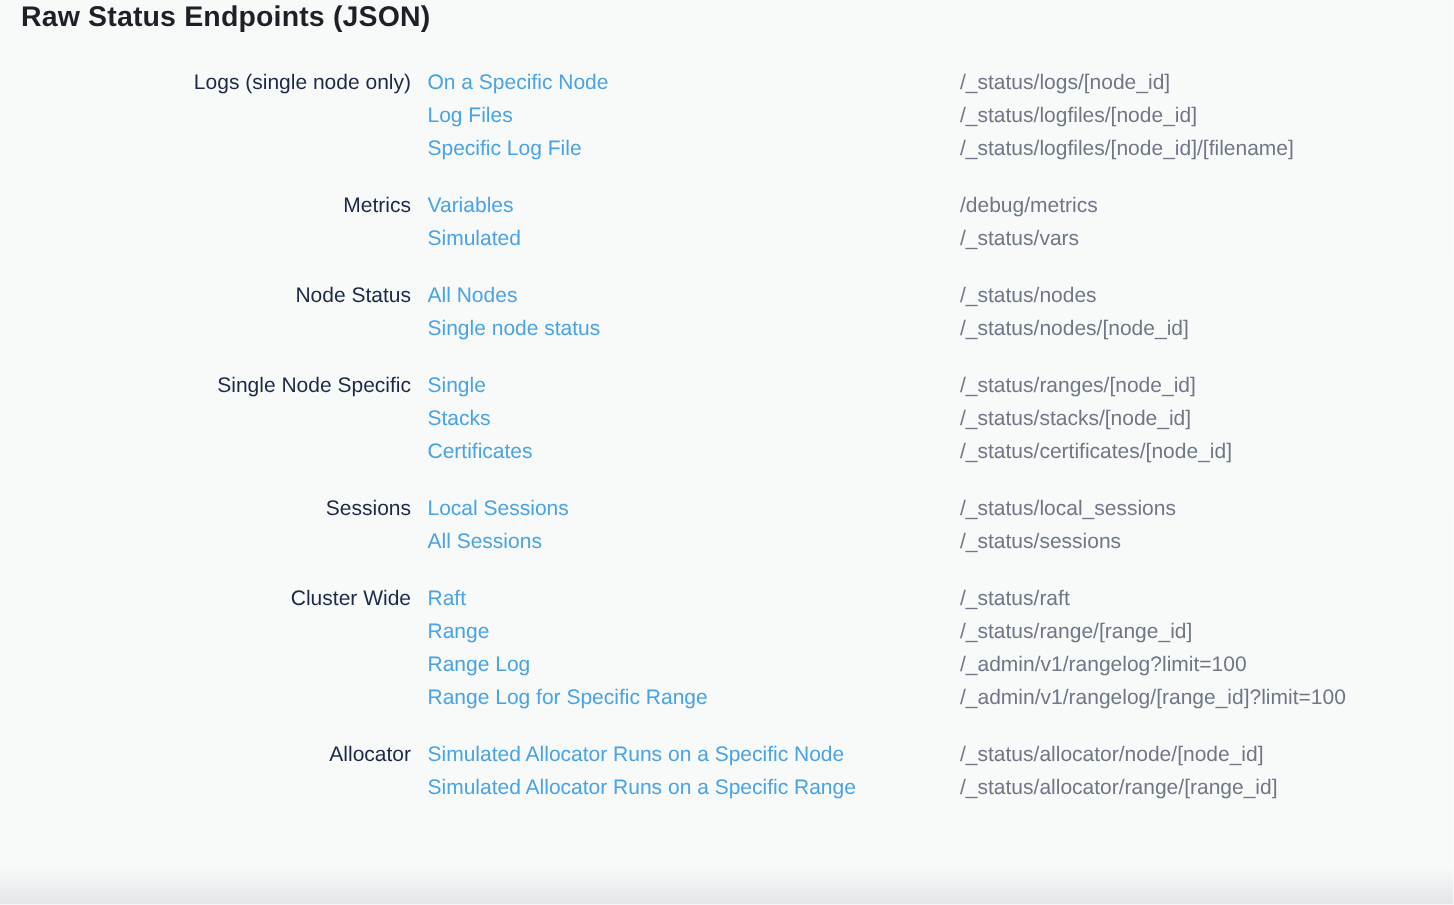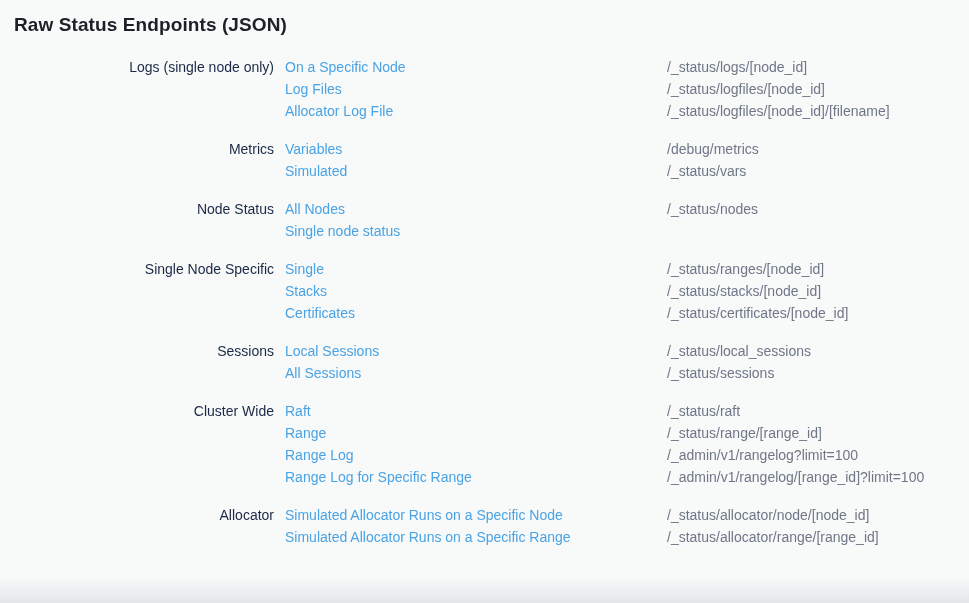--- a/index.html
+++ b/index.html
@@ -10,21 +10,20 @@
     font-family: "Liberation Sans", sans-serif;
     -webkit-font-smoothing: antialiased;
   }
   .page {
     position: relative;
     width: 969px;
     height: 603px;
     background: var(--bg, #f8f9f9);
     overflow: hidden;
     box-sizing: border-box;
-    padding-top: 13px;
   }
   
   .page::after {
     content: "";
     position: absolute;
     left: 0;
     right: 0;
     bottom: 0;
     height: 26px;
     background: linear-gradient(to bottom, rgba(202,208,214,0), rgba(202,208,214,0.45));
@@ -55,21 +54,20 @@
     color: var(--category, #1b2947);
   }
   .group-rows {
     margin-left: 11px;
     flex: 1 1 auto;
   }
   .endpoint-row {
     display: flex;
     font-size: 14px;
     line-height: 22px;
-    gap: 27px;
   }
   .endpoint-link {
     width: 355px;
     flex: 0 0 355px;
     color: var(--link, #4aa3e4);
     text-decoration: none;
     cursor: pointer;
     white-space: nowrap;
     overflow: hidden;
   }
@@ -92,21 +90,21 @@
     <a class="endpoint-link">On a Specific Node</a>
     <span class="endpoint-path">/_status/logs/[node_id]</span>
   </div>
 
   <div class="endpoint-row">
     <a class="endpoint-link">Log Files</a>
     <span class="endpoint-path">/_status/logfiles/[node_id]</span>
   </div>
 
   <div class="endpoint-row">
-    <a class="endpoint-link">Allocator Log File</a>
+    <a class="endpoint-link">Specific Log File</a>
     <span class="endpoint-path">/_status/logfiles/[node_id]/[filename]</span>
   </div>
 </div>
   </div>
 
   <div class="group">
     <div class="group-label">Metrics</div>
     <div class="group-rows">
   <div class="endpoint-row">
     <a class="endpoint-link">Variables</a>
@@ -123,20 +121,21 @@
   <div class="group">
     <div class="group-label">Node Status</div>
     <div class="group-rows">
   <div class="endpoint-row">
     <a class="endpoint-link">All Nodes</a>
     <span class="endpoint-path">/_status/nodes</span>
   </div>
 
   <div class="endpoint-row">
     <a class="endpoint-link">Single node status</a>
+    <span class="endpoint-path">/_status/nodes/[node_id]</span>
   </div>
 </div>
   </div>
 
   <div class="group">
     <div class="group-label">Single Node Specific</div>
     <div class="group-rows">
 
   <div class="endpoint-row">
     <a class="endpoint-link">Single</a>

